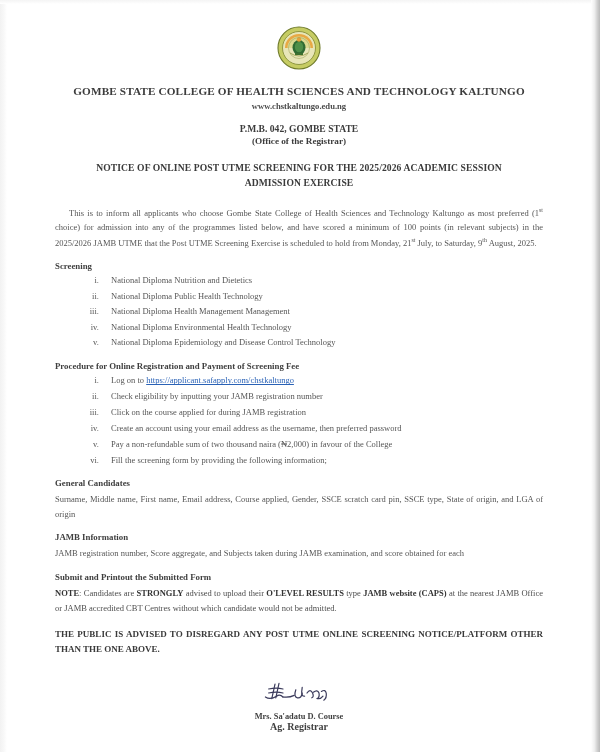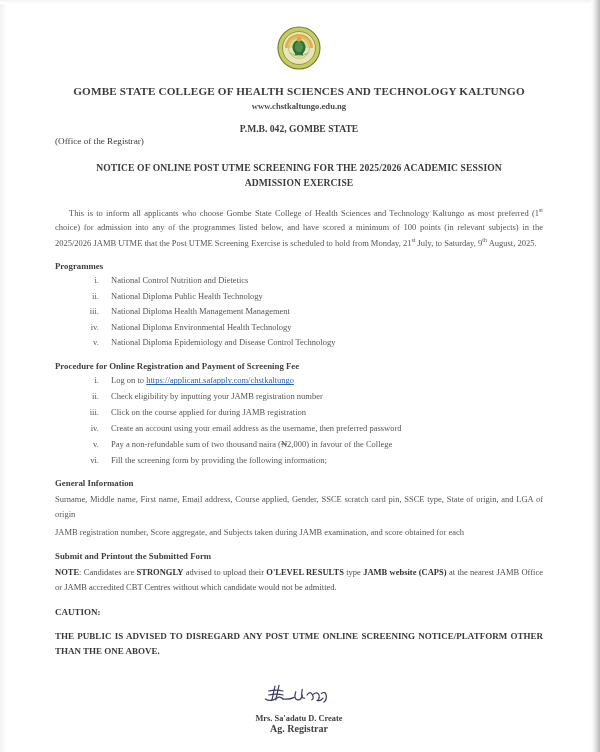--- a/index.html
+++ b/index.html
@@ -91,22 +91,22 @@
   }
   .pmb {
     margin-top: 11px;
     text-align: center;
     font-weight: bold;
     font-size: 9.6px;
     color: #3c3c3c;
     line-height: 1.45;
   }
   .office {
-    text-align: left;
-    font-weight: normal;
+    text-align: center;
+    font-weight: bold;
     font-size: 9.2px;
     color: #3c3c3c;
   }
   .notice-title {
     margin-top: 15px;
     text-align: center;
     font-weight: bold;
     font-size: 9.6px;
     color: #3a3a3a;
     line-height: 1.55;
@@ -238,67 +238,67 @@
       <div class="pmb">P.M.B. 042, GOMBE STATE</div>
       <div class="office">(Office of the Registrar)</div>
 
       <div class="notice-title">
         <span>NOTICE OF ONLINE POST UTME SCREENING FOR THE 2025/2026 ACADEMIC SESSION</span><br>
         <span>ADMISSION EXERCISE</span>
       </div>
 
       <div class="intro">This is to inform all applicants who choose Gombe State College of Health Sciences and Technology Kaltungo as most preferred (1<sup>st</sup> choice) for admission into any of the programmes listed below, and have scored a minimum of 100 points (in relevant subjects) in the 2025/2026 JAMB UTME that the Post UTME Screening Exercise is scheduled to hold from Monday, 21<sup>st</sup> July, to Saturday, 9<sup>th</sup> August, 2025.</div>
 
-      <div class="sec-head">Programmes</div>
+      <div class="sec-head">Screening</div>
       <ol class="roman">
-        <li>National Control Nutrition and Dietetics</li>
+        <li>National Diploma Nutrition and Dietetics</li>
         <li>National Diploma Public Health Technology</li>
         <li>National Diploma Health Management Management</li>
         <li>National Diploma Environmental Health Technology</li>
         <li>National Diploma Epidemiology and Disease Control Technology</li>
       </ol>
 
       <div class="sec-head">Procedure for Online Registration and Payment of Screening Fee</div>
       <ol class="roman proc">
         <li><span>Log on to </span><a class="link" href="#">https://applicant.safapply.com/chstkaltungo</a></li>
         <li>Check eligibility by inputting your JAMB registration number</li>
         <li>Click on the course applied for during JAMB registration</li>
         <li>Create an account using your email address as the username, then preferred password</li>
         <li>Pay a non-refundable sum of two thousand naira (₦2,000) in favour of the College</li>
         <li>Fill the screening form by providing the following information;</li>
       </ol>
 
-      <div class="sec-head tight">General Information</div>
+      <div class="sec-head tight">General Candidates</div>
       <div class="para">Surname, Middle name, First name, Email address, Course applied, Gender, SSCE scratch card pin, SSCE type, State of origin, and LGA of origin</div>
 
+      <div class="sec-head">JAMB Information</div>
       <div class="para">JAMB registration number, Score aggregate, and Subjects taken during JAMB examination, and score obtained for each</div>
 
       <div class="sec-head">Submit and Printout the Submitted Form</div>
       <div class="note"><b>NOTE</b><span>: Candidates are </span><b>STRONGLY</b><span> advised to upload their </span><b>O'LEVEL RESULTS</b><span> type </span><b>JAMB website (CAPS)</b><span> at the nearest JAMB Office or JAMB accredited CBT Centres without which candidate would not be admitted.</span></div>
 
-      <div class="caution-head">CAUTION:</div>
       <div class="caution-body">THE PUBLIC IS ADVISED TO DISREGARD ANY POST UTME ONLINE SCREENING NOTICE/PLATFORM OTHER THAN THE ONE ABOVE.</div>
 
       <div class="sign-block">
         <div class="signature">
           <svg viewBox="0 0 120 34" width="96" height="30" aria-hidden="true">
             <g fill="none" stroke="#3b3b5c" stroke-width="1.5" stroke-linecap="round">
               <path d="M30 6 L26 24"></path>
               <path d="M35 5 L31 23"></path>
               <path d="M22 12 q10 -2 18 0"></path>
               <path d="M22 17 q10 -2 18 0"></path>
               <path d="M18 22 q6 4 14 -1 q4 -3 8 1"></path>
               <path d="M40 22 q8 1 14 -2"></path>
               <path d="M56 13 q-3 9 2 10 q5 1 6 -6"></path>
               <path d="M64 10 q-2 12 3 11"></path>
               <path d="M70 17 q4 -6 7 0 q2 5 -1 6"></path>
               <path d="M78 16 q5 -4 7 1 q1 5 -2 7 q4 1 7 -3"></path>
               <path d="M88 15 q5 -3 6 2 q1 6 -3 9"></path>
             </g>
           </svg>
         </div>
-        <div class="sign-name">Mrs. Sa'adatu D. Create</div>
+        <div class="sign-name">Mrs. Sa'adatu D. Course</div>
         <div class="sign-role">Ag. Registrar</div>
       </div>
 
     </div>
   </div>
 </div>
 
 </body></html>

